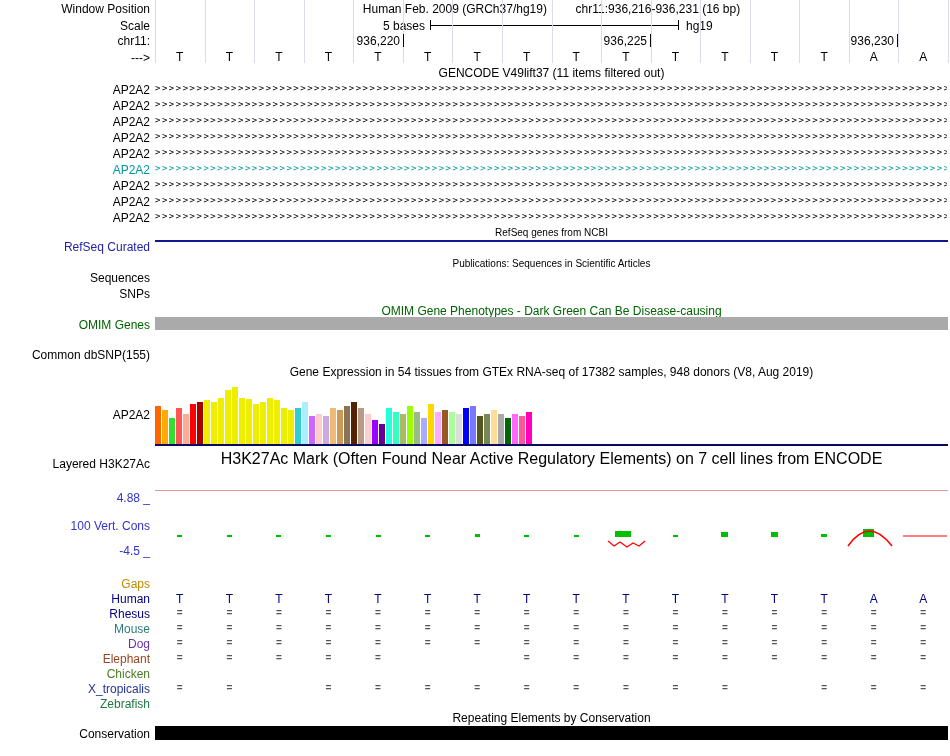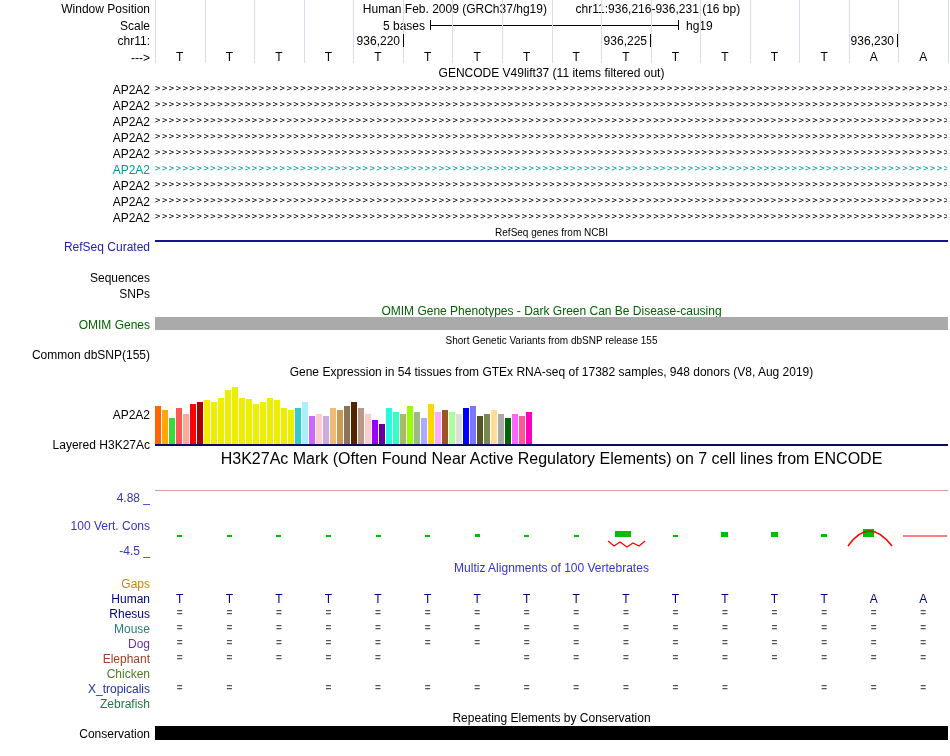--- a/index.html
+++ b/index.html
@@ -34,43 +34,42 @@
   <div class="gutter" style="top:34px">chr11:</div>
 
   <div class="gutter" style="top:51px">---&gt;</div>
 
   <div class="ctitle" style="top:66px">GENCODE V49lift37 (11 items filtered out)</div>
 
   <div class="ctitle sm" style="top:227px">RefSeq genes from NCBI</div>
   <div class="hline" style="left: 155px; top: 240px; width: 793px; height: 2px; background: rgb(20, 20, 140);"></div>
   <div class="gutter" style="top: 240px; color: rgb(34, 34, 170);">RefSeq Curated</div>
 
+  <div class="ctitle sm" style="top:258px">Publications: Sequences in Scientific Articles</div>
   <div class="gutter" style="top:271px">Sequences</div>
   <div class="gutter" style="top:287px">SNPs</div>
 
   <div class="ctitle" style="top: 304px; color: rgb(0, 100, 0);">OMIM Gene Phenotypes - Dark Green Can Be Disease-causing</div>
   <div class="abs" style="left: 155px; top: 317px; width: 793px; height: 13px; background: rgb(170, 170, 170);"></div>
   <div class="gutter" style="top: 318px; color: rgb(0, 100, 0);">OMIM Genes</div>
 
-  <div class="ctitle sm" style="top:335px">Short Genetic Variants from dbSNP release 155</div>
   <div class="gutter" style="top:348px">Common dbSNP(155)</div>
 
   <div class="ctitle" style="top:365px">Gene Expression in 54 tissues from GTEx RNA-seq of 17382 samples, 948 donors (V8, Aug 2019)</div>
   <div class="gutter" style="top:408px">AP2A2</div>
   <div class="hline" style="left: 155px; top: 444px; width: 793px; height: 2px; background: rgb(10, 10, 96);"></div>
 
   <div class="ctitle" style="top:450px;font-size:16px">H3K27Ac Mark (Often Found Near Active Regulatory Elements) on 7 cell lines from ENCODE</div>
-  <div class="gutter" style="top:438px">Layered H3K27Ac</div>
+  <div class="gutter" style="top:457px">Layered H3K27Ac</div>
   <div class="hline" style="left: 155px; top: 490px; width: 793px; background: rgb(232, 152, 152);"></div>
 
   <div class="gutter" style="top: 491px; color: rgb(51, 51, 204);">4.88 _</div>
   <div class="gutter" style="top: 519px; color: rgb(51, 51, 204);">100 Vert. Cons</div>
   <div class="gutter" style="top: 544px; color: rgb(51, 51, 204);">-4.5 _</div>
 
-  <div class="ctitle" style="top: 561px; color: rgb(51, 51, 204);">Multiz Alignments of 100 Vertebrates</div>
 
   <div class="ctitle" style="top:711px">Repeating Elements by Conservation</div>
   <div class="gutter" style="top:727px">Conservation</div>
   <div class="abs" style="left: 155px; top: 726px; width: 793px; height: 14px; background: rgb(0, 0, 0);"></div>
 
 <div style="position: absolute; left: 155px; top: 0px; width: 1px; height: 63px; background: rgb(220, 220, 232);"></div>
     <div style="position: absolute; left: 205px; top: 0px; width: 1px; height: 63px; background: rgb(220, 220, 232);"></div>
     <div style="position: absolute; left: 254px; top: 0px; width: 1px; height: 63px; background: rgb(220, 220, 232);"></div>
     <div style="position: absolute; left: 304px; top: 0px; width: 1px; height: 63px; background: rgb(220, 220, 232);"></div>
     <div style="position: absolute; left: 353px; top: 0px; width: 1px; height: 63px; background: rgb(220, 220, 232);"></div>

